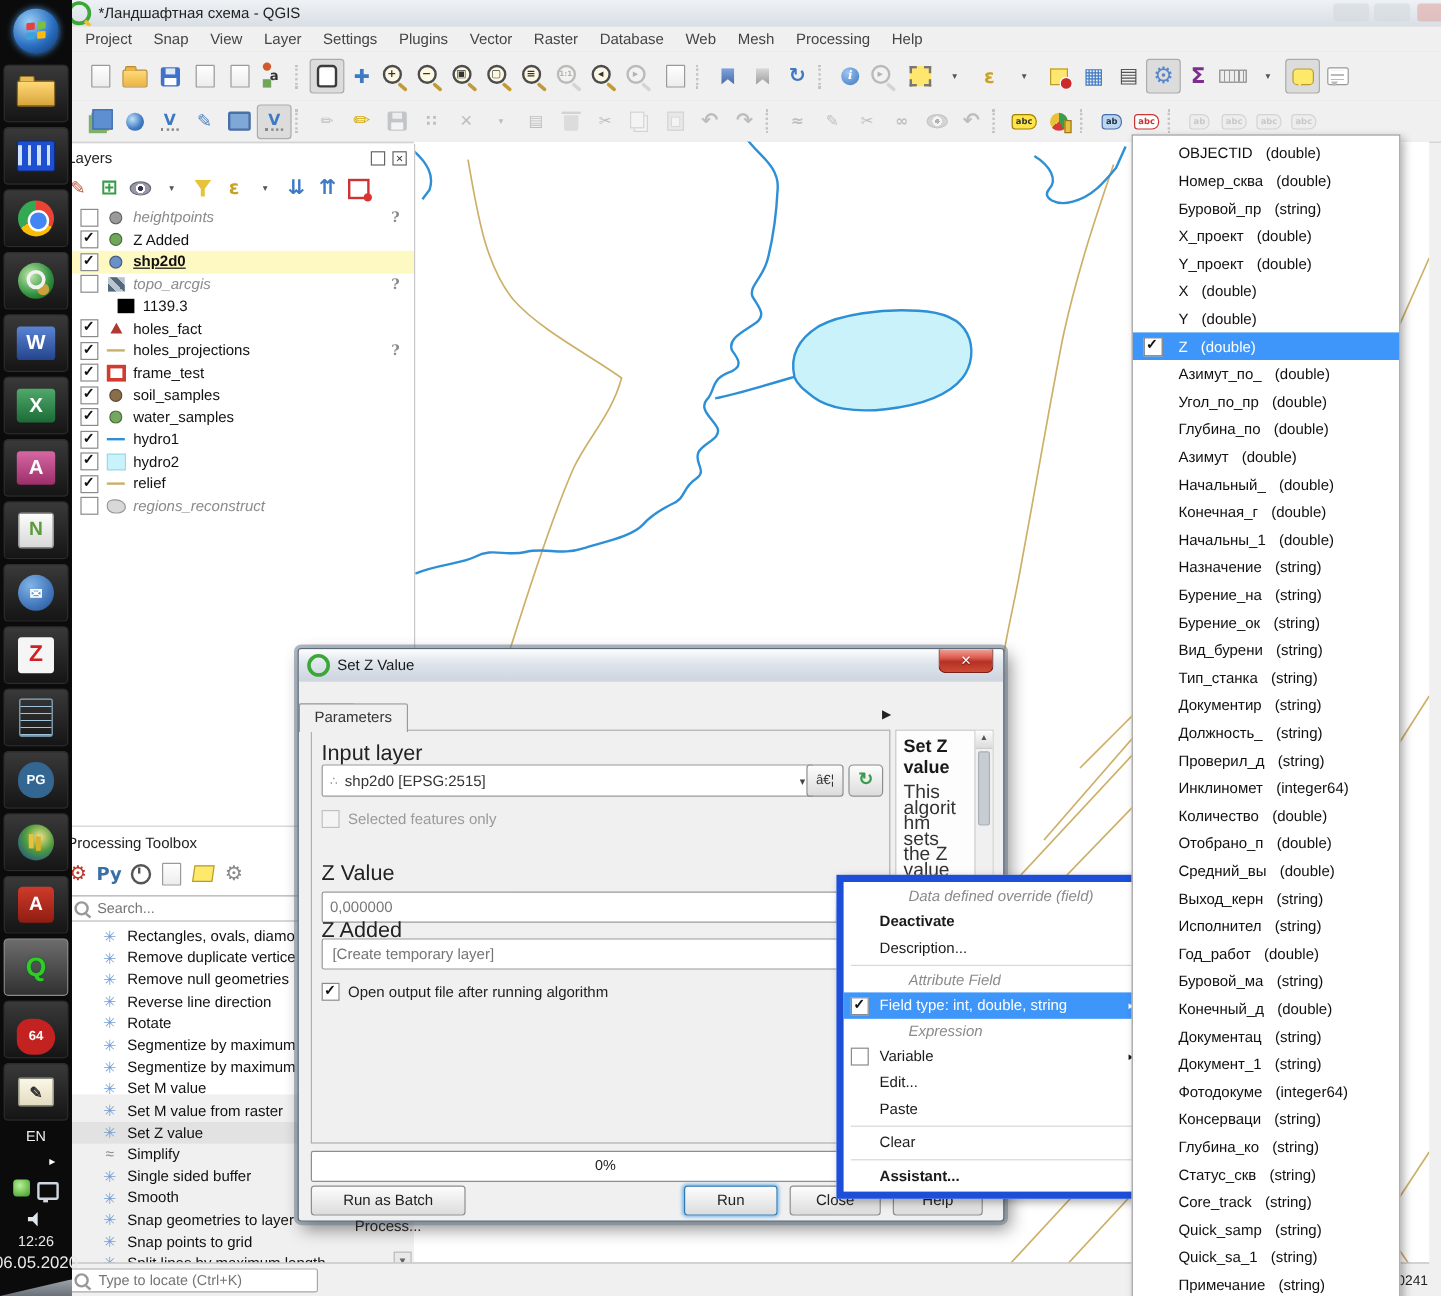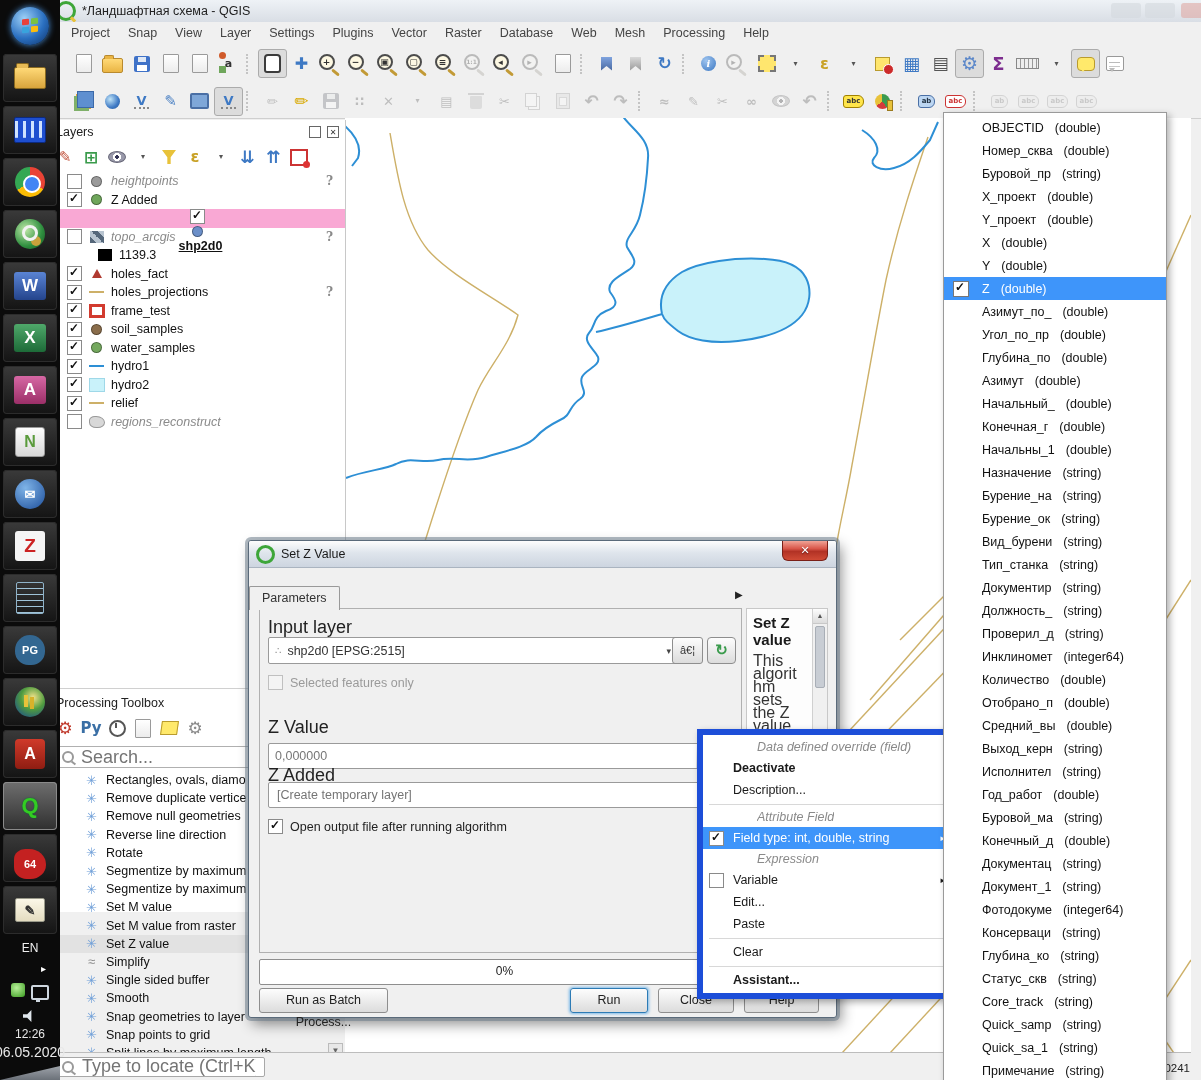--- a/index.html
+++ b/index.html
@@ -134,21 +134,21 @@
   #map{position:absolute;left:295px;top:118px;width:846px;height:935px;background:var(--canvas,#fff);z-index:1;}
   #map svg{position:absolute;inset:0;}
   
   #dock{position:absolute;left:0;top:120px;width:295px;height:792px;background:#fff;border-right:1px solid #c8c8c8;z-index:2;}
   .panel-title{display:flex;align-items:center;height:20px;padding:2px 6px 0;font-size:12.5px;color:#222;}
   .pwb{width:10px;height:10px;border:1px solid #666;margin-left:6px;background:#fff;display:inline-flex;align-items:center;justify-content:center;font-size:8px;color:#333;flex:none;}
   .panel-tools{display:flex;align-items:center;gap:4px;padding:3px 4px;height:24px;}
   .pti{width:22px;height:22px;display:inline-flex;align-items:center;justify-content:center;}
   .ltree{position:relative;}
   .lrow{display:flex;align-items:center;height:18.5px;padding-left:6px;position:relative;}
-  .lrow.rowsel{background:#f9a8d4;flex-direction:column;}
+  .lrow.rowsel{background:#fef9c3;}
   .lrow.ind{padding-left:46px;}
   .lexp{width:11px;font-size:8px;color:#444;flex:none;}
   .lchk{width:13px;height:13px;border:1px solid #8a8a8a;background:#fff;margin-right:6px;position:relative;flex:none;}
   .lchk.on::after{content:"✓";position:absolute;left:1px;top:-2px;font-weight:700;font-size:12px;color:#111;}
   .lic{width:17px;height:15px;margin-right:6px;display:flex;align-items:center;justify-content:center;flex:none;}
   .lic.dot::after{content:"";width:9px;height:9px;border-radius:50%;border:1px solid rgba(0,0,0,.35);}
   .lic.dot.g9::after{background:#9a9a9a;}.lic.dot.green::after{background:#6fa65b;}
   .lic.dot.blue::after{background:#6b8fc9;}.lic.dot.brown::after{background:#8a6d4b;}
   .lic.dot.green2::after{background:#74a85e;}
   .lic.tri::after{content:"";width:0;height:0;border:5px solid transparent;border-top:none;border-bottom:9px solid #b03a30;}
@@ -160,21 +160,21 @@
   .lic.sqwhite::after{content:"";width:14px;height:12px;background:#fff;border:1px solid #ccc;}
   .lic.raster::after{content:"";width:14px;height:12px;background:linear-gradient(45deg,#55677a 25%,#b8c4d0 25% 50%,#55677a 50% 75%,#b8c4d0 75%);}
   .lic.poly::after{content:"";width:14px;height:10px;background:#d8d8d8;border:1px solid #999;border-radius:40% 60% 50% 50%;}
   .llab{font-size:12.5px;color:#111;white-space:nowrap;}
   .llab.mut{color:#8a8a8a;font-style:italic;}
   .llab.selbold{font-weight:700;text-decoration:underline;}
   .lbadge{position:absolute;right:12px;color:#8a8a8a;font:700 12px "DejaVu Serif",serif;}
   #proc-search{display:flex;align-items:center;height:20px;margin:3px 6px;border:1px solid #b0b0b0;border-radius:2px;background:#fff;padding:0 5px;gap:5px;}
   .maglass{width:8px;height:8px;border:2px solid #999;border-radius:50%;position:relative;flex:none;}
   .maglass::after{content:"";position:absolute;right:-4px;bottom:-3px;width:5px;height:2px;background:#999;transform:rotate(40deg);}
-  #proc-search input,#locate-input{border:none;outline:none;font-size:18px;color:#4d7c0f;background:none;width:100%;font-family:inherit;}
+  #proc-search input,#locate-input{border:none;outline:none;font-size:12px;color:#4d7c0f;background:none;width:100%;font-family:inherit;}
   .prow{display:flex;align-items:center;height:18.2px;padding-left:34px;gap:7px;white-space:nowrap;overflow:hidden;font-size:12.5px;color:#111;}
   .prow.sel{background:#e2e2e2;}
   .palg{width:15px;display:inline-flex;justify-content:center;flex:none;}
   #proc-scroll{position:absolute;right:2px;bottom:4px;width:13px;height:13px;border:1px solid #bbb;background:#e8e8e8;font-size:8px;color:#666;display:flex;align-items:center;justify-content:center;}
   
   #statusbar{position:absolute;left:0;bottom:0;width:1141px;height:27px;background:#f0f0f0;border-top:1px solid #bdbdbd;z-index:3;display:flex;align-items:center;}
   #locate-box{display:flex;align-items:center;gap:6px;width:196px;height:18px;border:1px solid #a8a8a8;border-radius:2px;background:#fff;margin-left:5px;padding:0 6px;}
   #status-coord{position:absolute;right:1px;bottom:6px;font-size:11.5px;color:#222;}
   
   #dialog{position:absolute;left:198px;top:540px;width:587px;height:476px;z-index:5;

